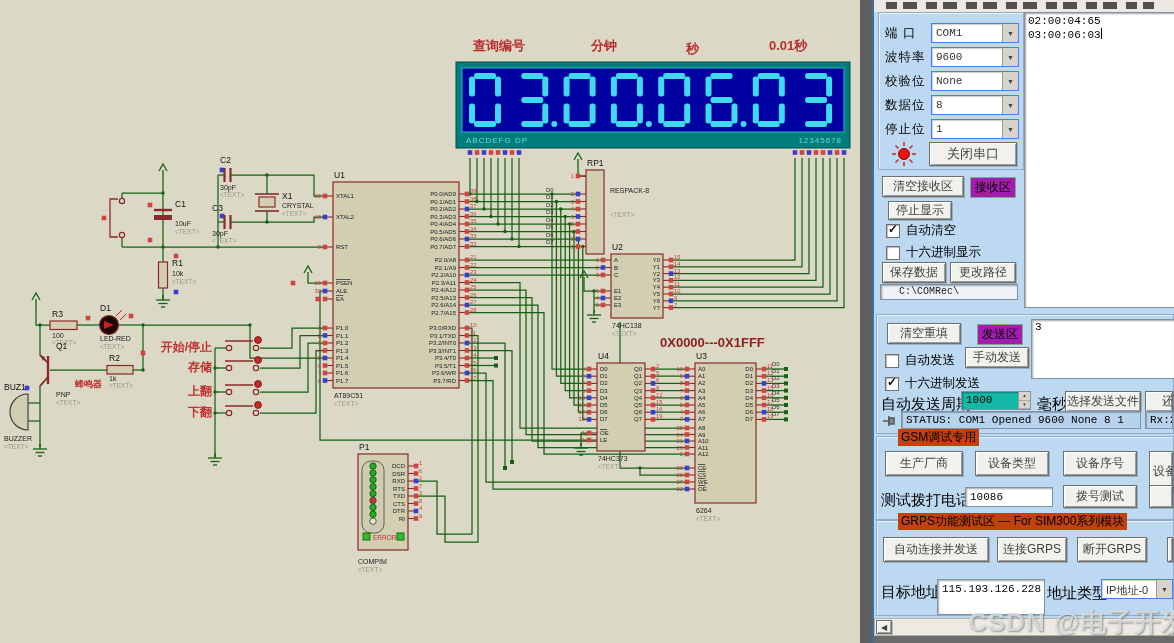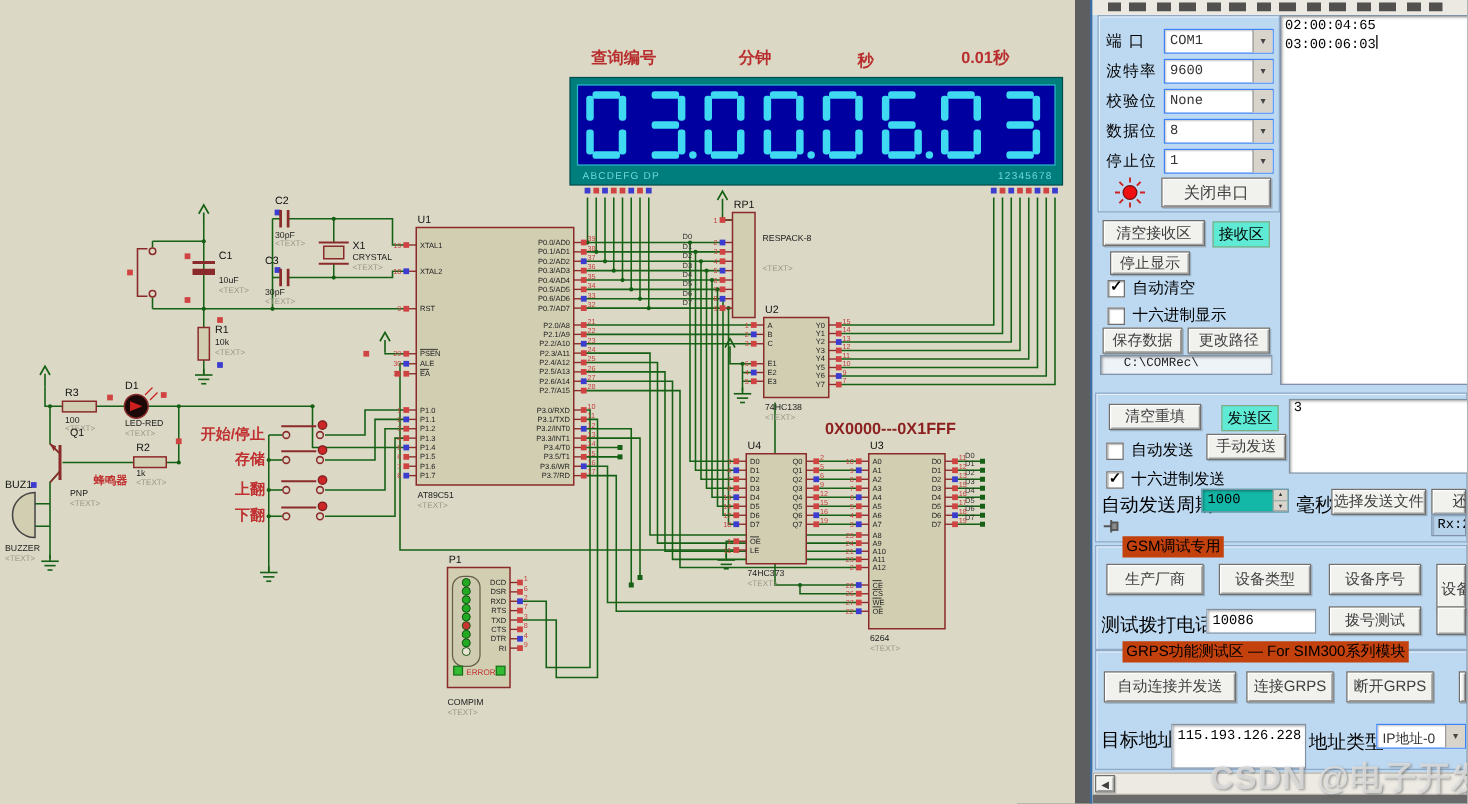--- a/index.html
+++ b/index.html
@@ -19,21 +19,21 @@
   .slabel{font-size:12.5px;color:#000;line-height:20px;letter-spacing:1px}
   .combo{position:absolute;left:46px;top:0;width:88px;height:20px;background:#ffffff;
          border:1px solid #3b82f6;box-shadow:inset 1px 1px 1px #cfcfcf;display:flex;box-sizing:border-box}
   .cval{flex:1;font:11px "Liberation Mono",monospace;color:#333;padding:3px 0 0 4px;overflow:hidden}
   .cbtn{width:15px;background:#d8d4cc;border-left:1px solid #9a9a9a;font-size:7px;color:#444;
         display:flex;align-items:center;justify-content:center}
   .btn{position:absolute;background:#f1f1ee;border:1px solid #6f6f6f;color:#404040;
        box-shadow:inset 1px 1px 0 #ffffff,inset -1px -1px 0 #9b9b9b,1px 1px 0 rgba(0,0,0,.2);
        font:12px "Liberation Sans",sans-serif;display:flex;align-items:center;justify-content:center;
        padding:0;overflow:hidden;white-space:nowrap;box-sizing:border-box}
-  .tag{position:absolute;background:#5eead4;border:1px solid #85a885;font:12px "Liberation Sans",sans-serif;
+  .tag{position:absolute;background:#a21caf;border:1px solid #85a885;font:12px "Liberation Sans",sans-serif;
        padding:1px 4px;white-space:nowrap}
   .sunken{background:#fff;border:1px solid #7f92a8;box-shadow:inset 1px 1px 2px rgba(0,0,0,.35);box-sizing:border-box}
   .rxarea{position:absolute;left:150px;top:12px;width:152px;height:296px;font:11px "Liberation Mono",monospace;
           color:#000;padding:2px 3px;line-height:13px}
   .caret{display:inline-block;width:1px;height:11px;background:#000;vertical-align:-1px}
   .cbrow{position:absolute;display:flex;align-items:center;gap:6px}
   .cb{position:relative;width:12px;height:12px;background:#fff;border:1px solid #6f6f6f;
       box-shadow:inset 1px 1px 1px #bbb;display:inline-block}
   .cb.checked::after{content:"✓";position:absolute;left:1px;top:-3px;font:bold 12px "Liberation Sans",sans-serif;color:#000}
   .cblabel{font-size:12.5px;color:#000}
@@ -1040,20 +1040,21 @@
       <button class="btn" style="left:268px;top:76px;width:28px;height:21px;justify-content:flex-start;padding-left:16px">还没</button>
       <span style="position:absolute;left:5px;top:98px">
         <svg width="16" height="15">
             <g stroke="#555" stroke-width="1.5" fill="none">
           <line x1="1" y1="8" x2="7" y2="8"></line>
               <line x1="7" y1="3" x2="7" y2="13"></line>
           <rect x="7" y="5" width="5" height="6" fill="#8a8a8a"></rect>
             </g>
           </svg>
       </span>
+      <div class="statusbar" style="left:24px;top:96px;width:240px;height:18px">STATUS: COM1 Opened 9600 None 8 1</div>
       <div class="statusbar" style="left:268px;top:96px;width:28px;height:18px">Rx:2</div>
     </div>
 
     <div class="grp" style="left:2px;top:436px;width:296px;height:82px">
       <span class="legend">GSM调试专用</span>
       <button class="btn" style="left:8px;top:14px;width:78px;height:25px">生产厂商</button>
       <button class="btn" style="left:98px;top:14px;width:74px;height:25px">设备类型</button>
       <button class="btn" style="left:186px;top:14px;width:74px;height:25px">设备序号</button>
       <button class="btn" style="left:272px;top:14px;width:24px;height:41px;justify-content:flex-start;padding-left:3px">设备</button>
       <span class="inlabel" style="left:4px;top:54px">测试拨打电话</span>

